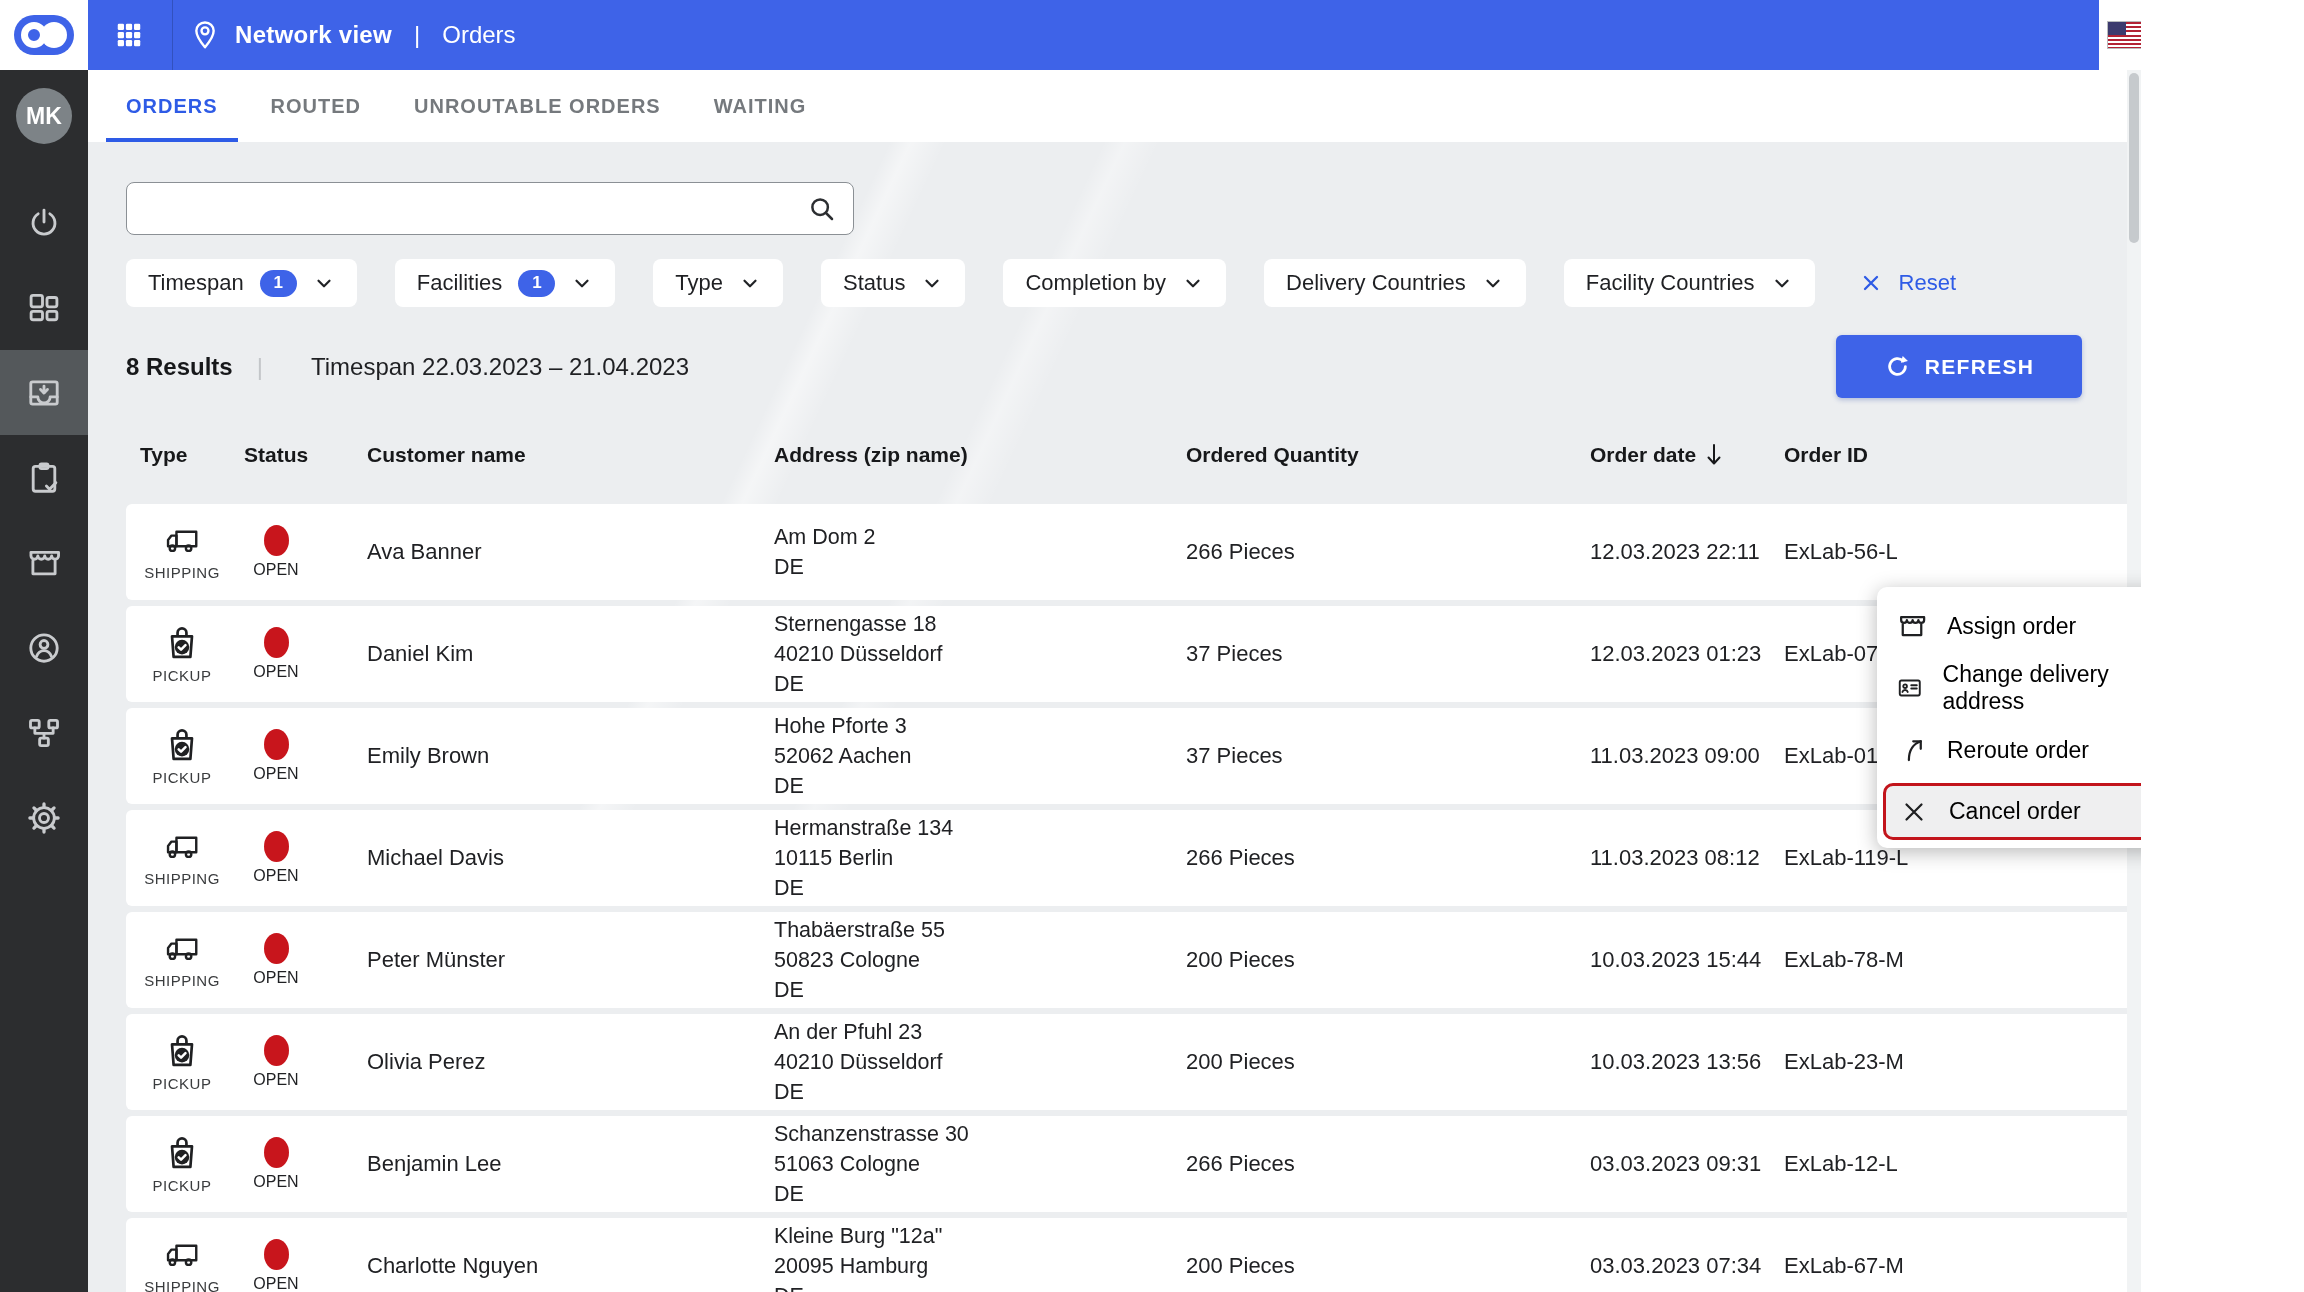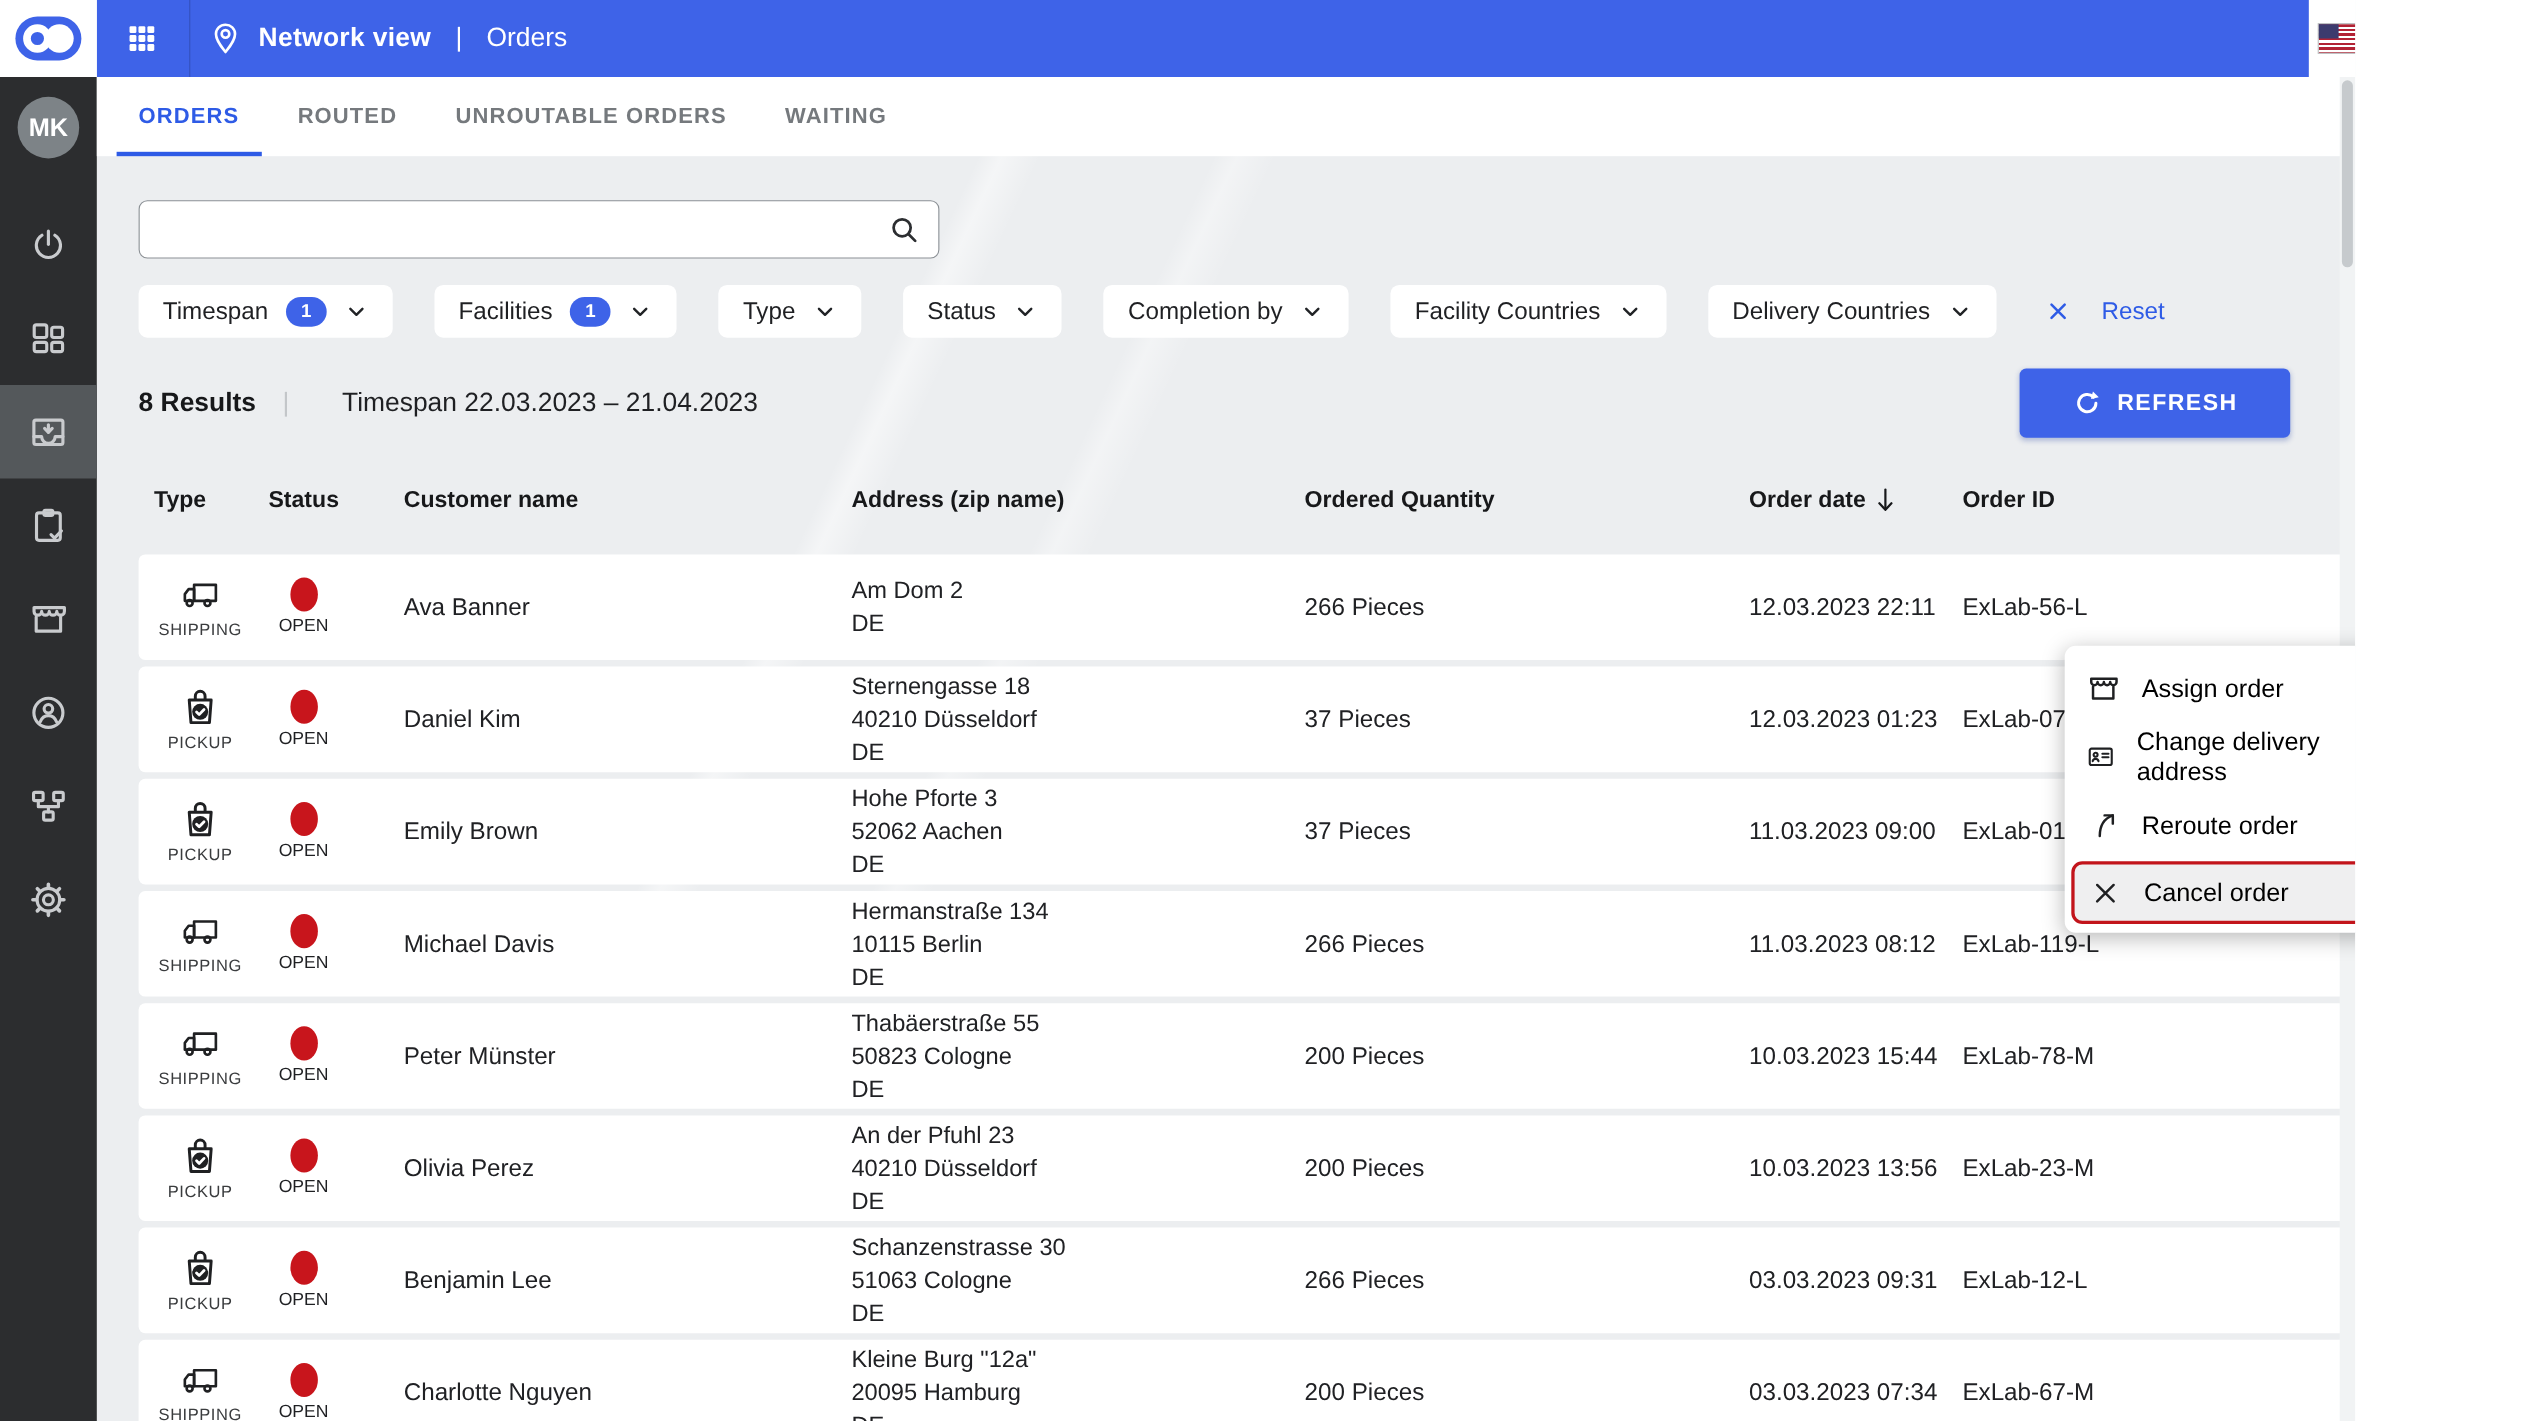--- a/index.html
+++ b/index.html
@@ -56,21 +56,21 @@
 
   .searchbox{margin-top:40px;width:728px;height:53px;background:#fff;border:1.5px solid #8b9095;
              border-radius:8px;display:flex;align-items:center;box-sizing:border-box;padding:0 16px 0 20px;}
   .searchbox input{flex:1;border:none;outline:none;font-size:22px;font-family:inherit;background:transparent;color:#1f2023;}
 
   .filters{margin-top:24px;display:flex;align-items:center;gap:38px;}
   .chip{height:48px;background:#fff;border:none;border-radius:8px;display:flex;align-items:center;gap:16px;
         padding:0 22px;font-size:22px;color:#1f2023;cursor:pointer;font-family:inherit;}
   .chip .badge{min-width:37px;height:27px;border-radius:14px;background:#3E63E8;color:#fff;font-size:17px;
                font-weight:700;display:flex;align-items:center;justify-content:center;padding:0 4px;box-sizing:border-box;}
-  .reset{display:flex;align-items:center;gap:28px;color:#2E5BE6;font-size:22px;font-weight:500;
+  .reset{display:flex;align-items:center;gap:16px;color:#2E5BE6;font-size:22px;font-weight:500;
          background:none;border:none;cursor:pointer;font-family:inherit;}
 
   .results-row{margin-top:28px;display:flex;align-items:center;}
   .res-count{font-size:24px;font-weight:700;color:#17181a;}
   .res-sep{margin:0 24px;color:#c3c6c9;font-size:24px;}
   .res-span{font-size:24px;color:#1f2023;margin-left:24px;}
   .refresh-btn{margin-left:auto;margin-right:59px;width:246px;height:63px;background:#3E63E8;border:none;
                border-radius:6px;color:#fff;font-size:21px;font-weight:700;letter-spacing:1.3px;
                display:flex;align-items:center;justify-content:center;gap:14px;cursor:pointer;font-family:inherit;
                box-shadow:0 2px 5px rgba(30,60,160,.28);}
@@ -272,28 +272,28 @@
     </svg>
   </button>
         <button class="chip">
     <span>Completion by</span>
 
     <svg width="22" height="22" viewBox="0 0 24 24" fill="none" stroke="#212326" stroke-width="2.4" stroke-linecap="round" stroke-linejoin="round">
       <path d="M6 9.5l6 6 6-6"></path>
     </svg>
   </button>
         <button class="chip">
-    <span>Facility Countries</span>
+    <span>Delivery Countries</span>
 
     <svg width="22" height="22" viewBox="0 0 24 24" fill="none" stroke="#212326" stroke-width="2.4" stroke-linecap="round" stroke-linejoin="round">
       <path d="M6 9.5l6 6 6-6"></path>
     </svg>
   </button>
         <button class="chip">
-    <span>Delivery Countries</span>
+    <span>Facility Countries</span>
 
     <svg width="22" height="22" viewBox="0 0 24 24" fill="none" stroke="#212326" stroke-width="2.4" stroke-linecap="round" stroke-linejoin="round">
       <path d="M6 9.5l6 6 6-6"></path>
     </svg>
   </button>
         <button class="reset">
         <svg width="24" height="24" viewBox="0 0 24 24" fill="none" stroke="#2E5BE6" stroke-width="2.3" stroke-linecap="round">
           <path d="M6 6l12 12M18 6 6 18"></path>
         </svg>
         <span>Reset</span>

